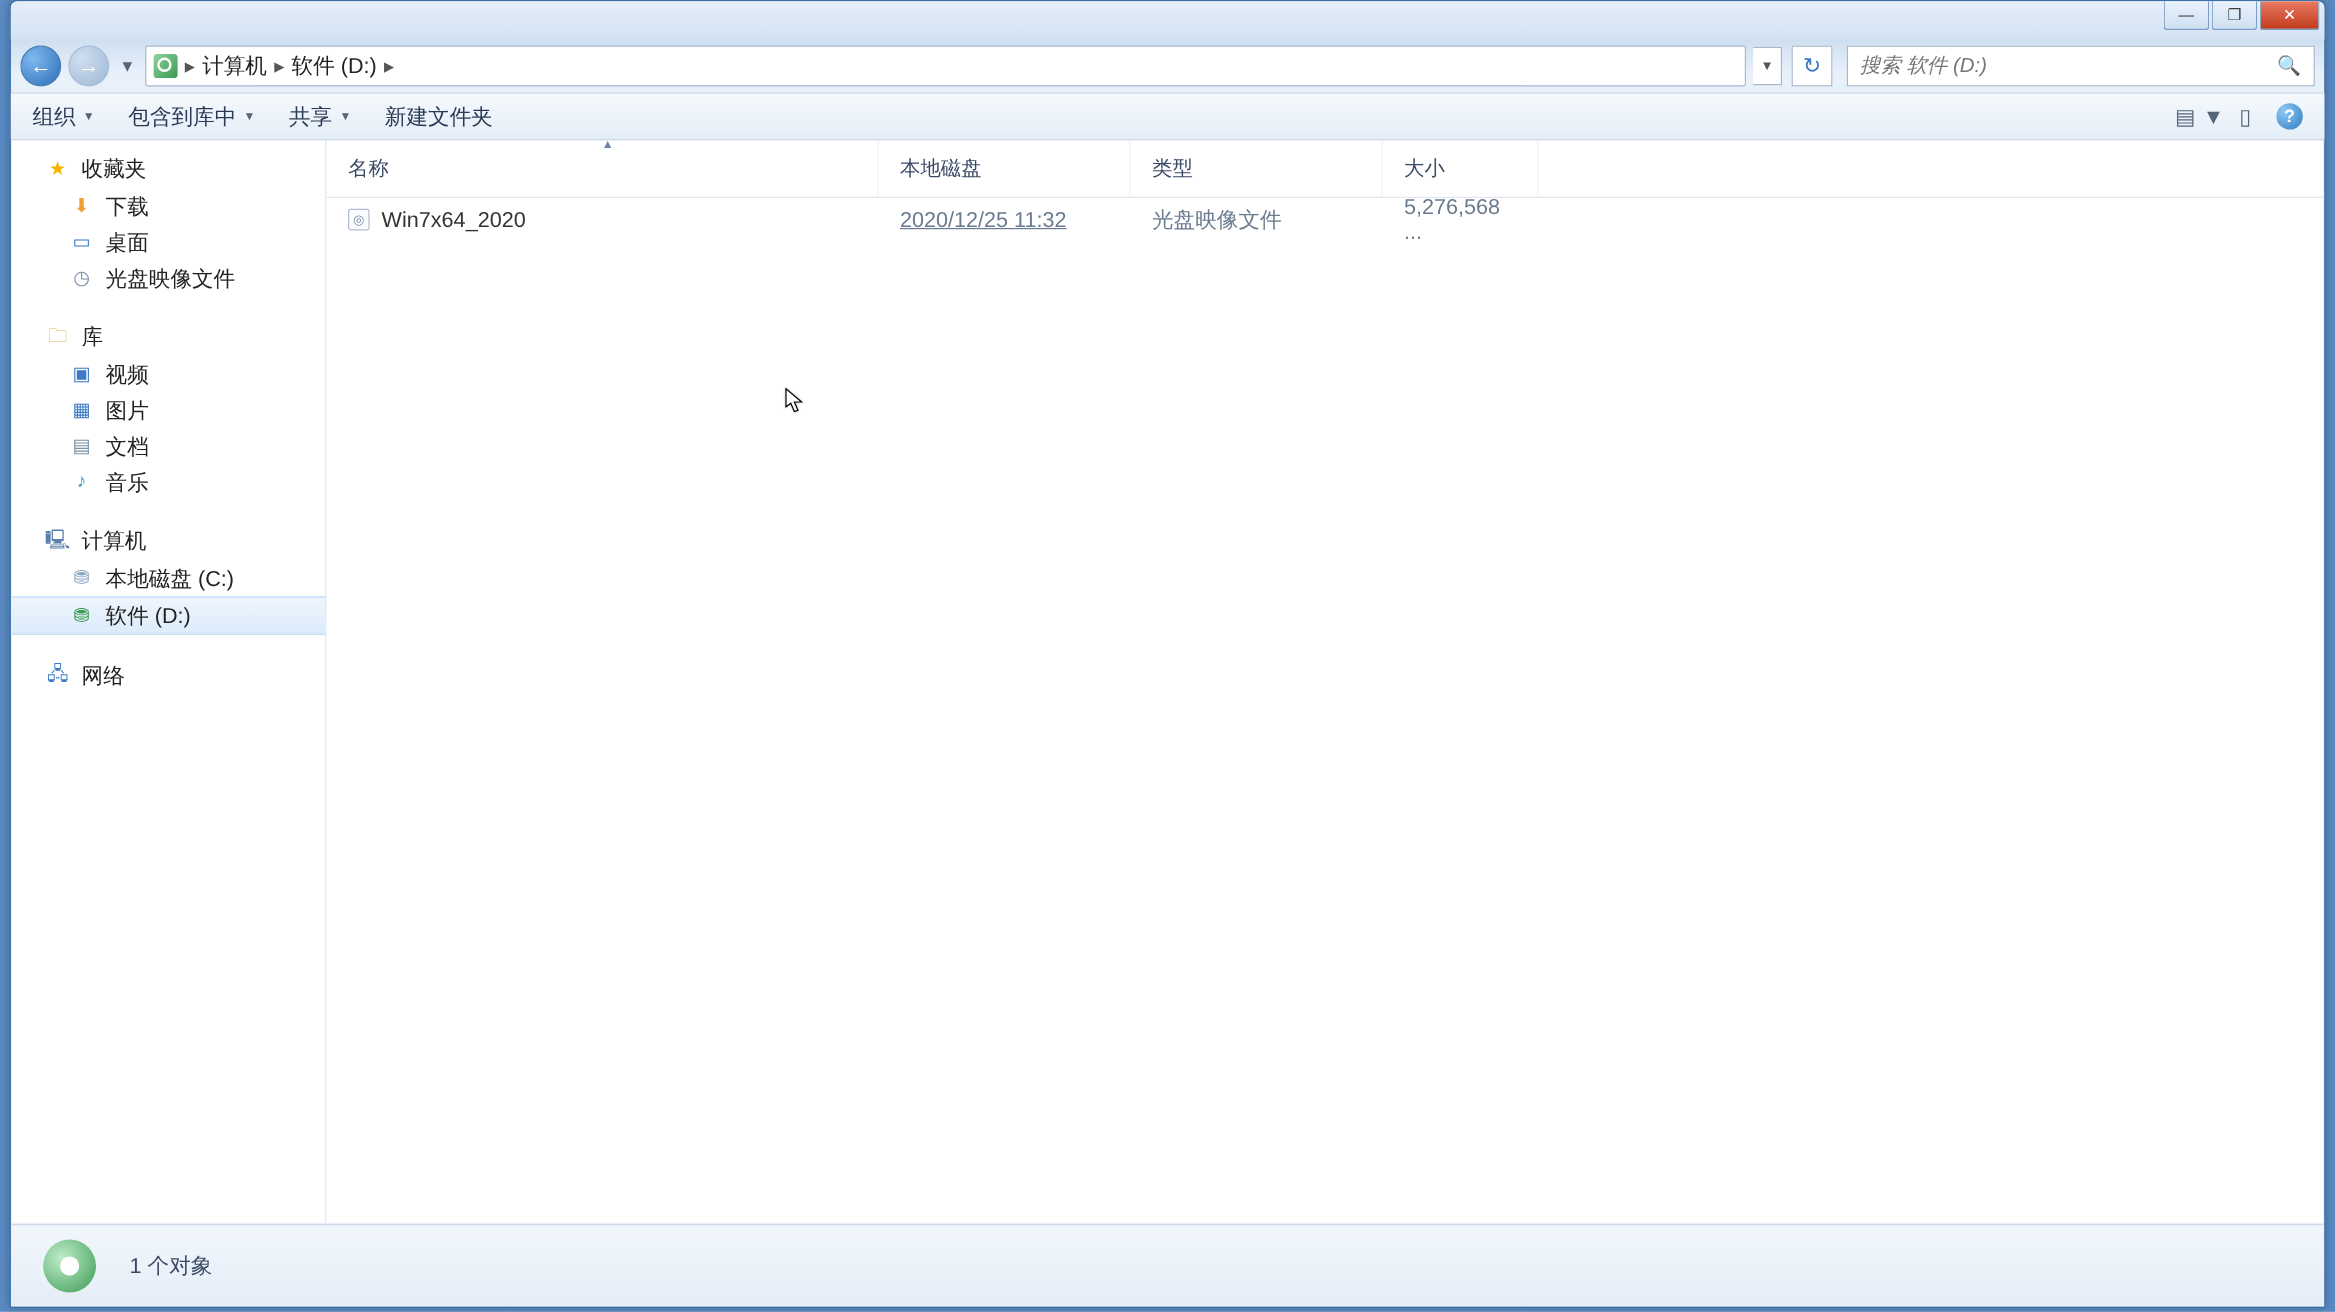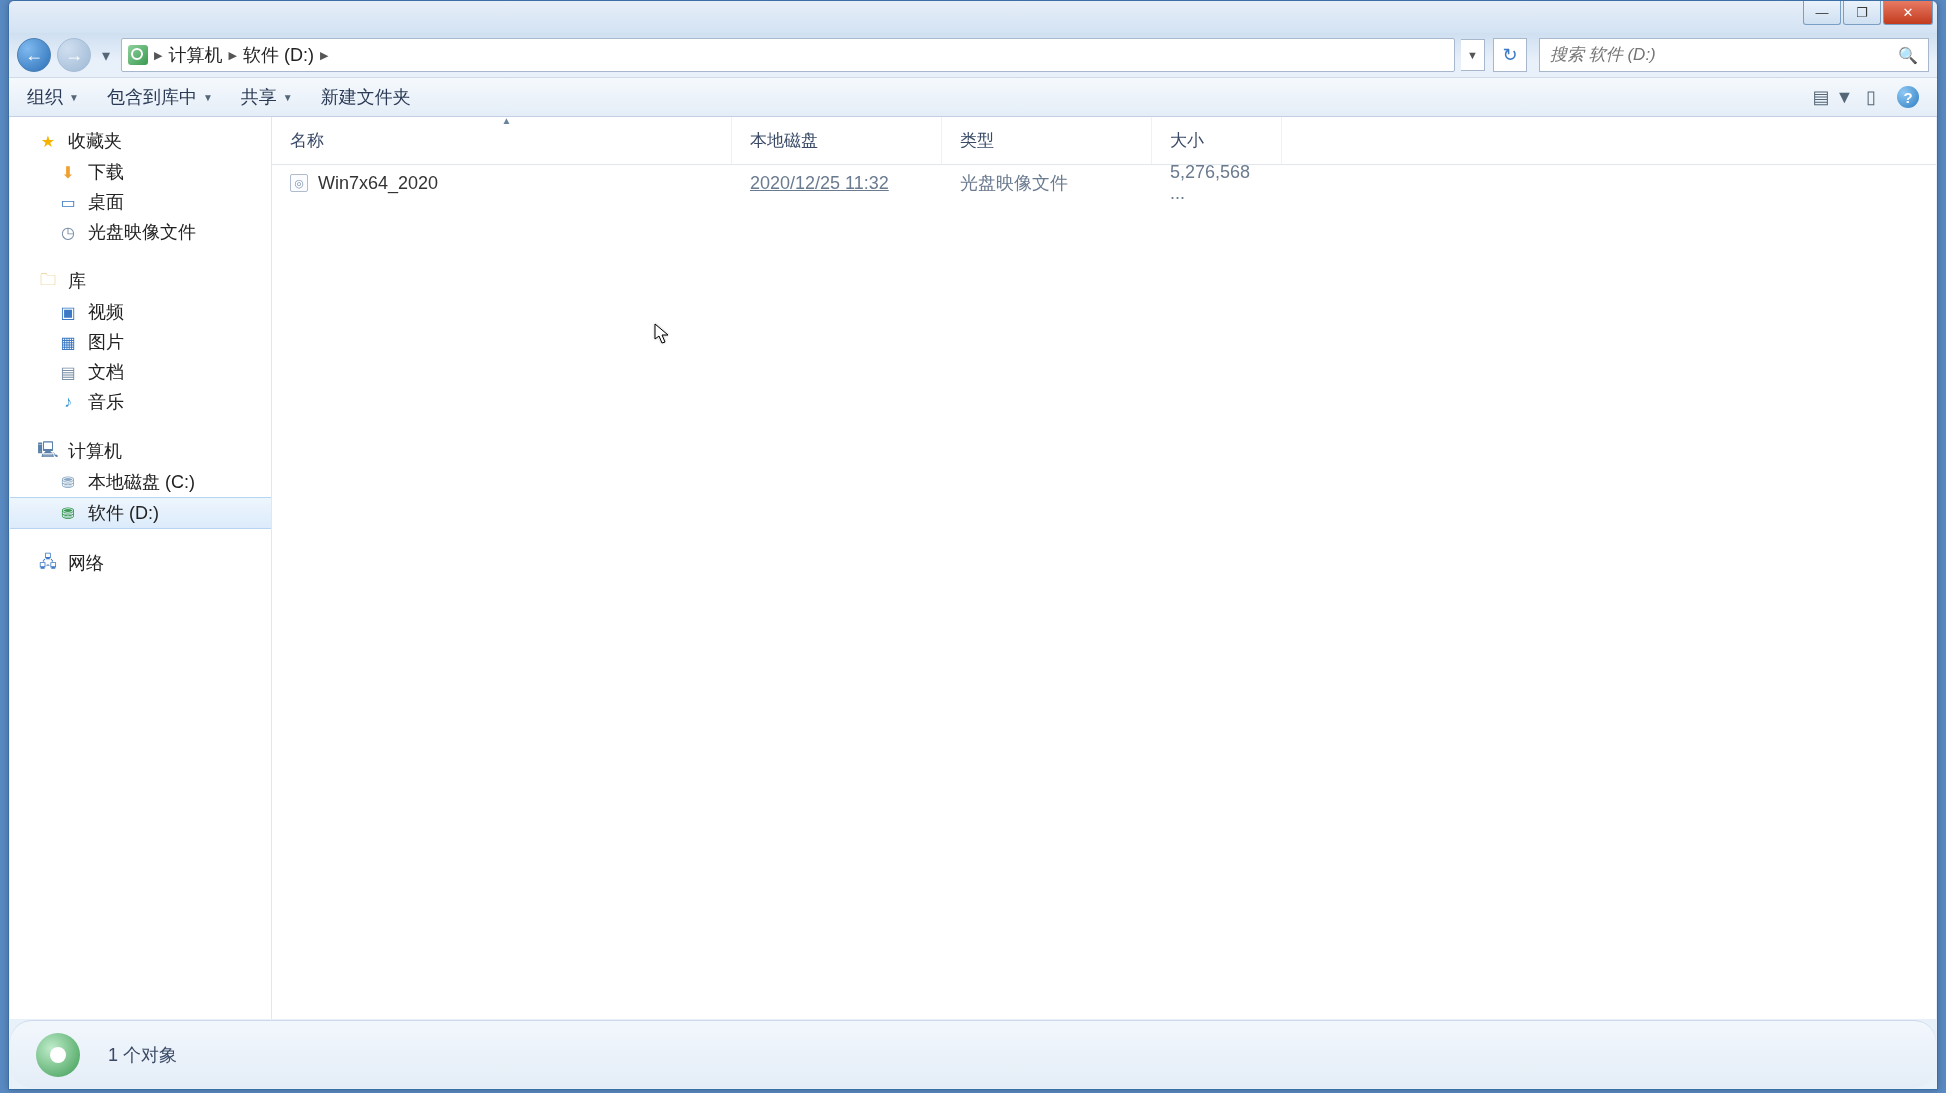--- a/index.html
+++ b/index.html
@@ -65,21 +65,21 @@
 .cols .c-name .sortup{position:absolute;left:50%;top:-2px;font-size:10px;color:#6a83a0;}
 .cols .c-date{width:210px;} .cols .c-type{width:210px;} .cols .c-size{width:130px;}
 
 .rows{flex:1;}
 .row{height:36px;display:flex;align-items:center;font-size:18px;color:#333;}
 .row .cell{padding:0 18px;}
 .row .c-name{width:460px;display:flex;align-items:center;gap:10px;}
 .row .c-date{width:210px;color:#6a7a8f;text-decoration:underline;} .row .c-type{width:210px;color:#6a7a8f;} .row .c-size{width:130px;color:#6a7a8f;}
 .row .fico{width:18px;height:18px;border:1px solid #b0bccc;background:#fafcff;border-radius:2px;display:inline-flex;align-items:center;justify-content:center;font-size:11px;color:#7a8fa8;}
 
-.statusbar{position:absolute;left:1px;right:1px;bottom:1px;height:68px;background:linear-gradient(to bottom,#f2f7fc,#e4edf7);border-top:1px solid #cdd9e8;display:flex;align-items:center;padding:0 20px;gap:22px;font-size:18px;color:#3a4a66;border-radius:22px;}
+.statusbar{position:absolute;left:1px;right:1px;bottom:1px;height:68px;background:linear-gradient(to bottom,#f2f7fc,#e4edf7);border-top:1px solid #cdd9e8;display:flex;align-items:center;padding:0 20px;gap:22px;font-size:18px;color:#3a4a66;}
 .statusbar .bigico{width:56px;height:56px;position:relative;}
 .statusbar .bigico .disc{position:absolute;left:6px;top:6px;width:44px;height:44px;border-radius:50%;background:radial-gradient(circle at 35% 35%,#bfeccb,#3a9a50);}
 .statusbar .bigico .disc:before{content:"";position:absolute;left:14px;top:14px;width:16px;height:16px;border-radius:50%;background:#fff;}
 
 .cursor{position:absolute;left:645px;top:322px;width:16px;height:20px;pointer-events:none;}
 .cursor svg{width:16px;height:22px;filter:drop-shadow(0 0 1px rgba(0,0,0,.3));}
 </style>
 </head>
 <body>
 

